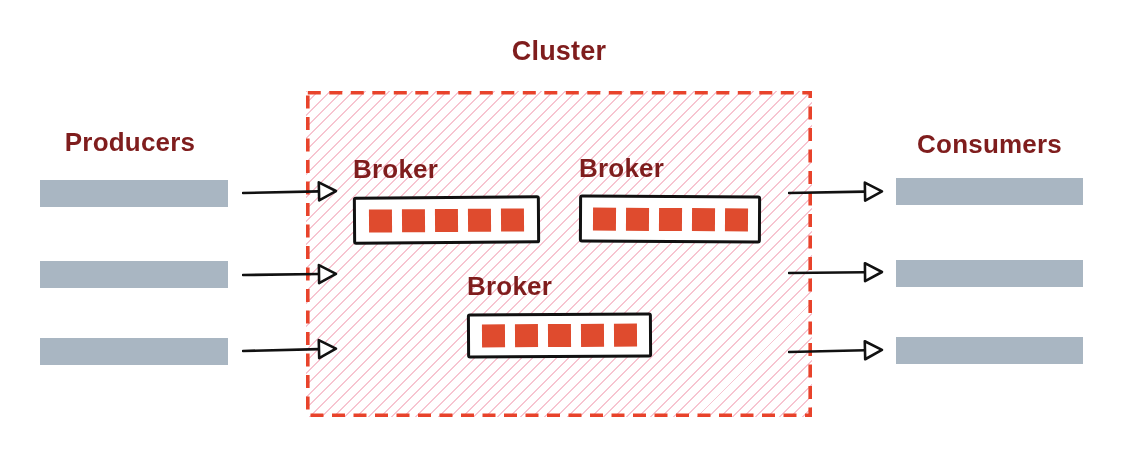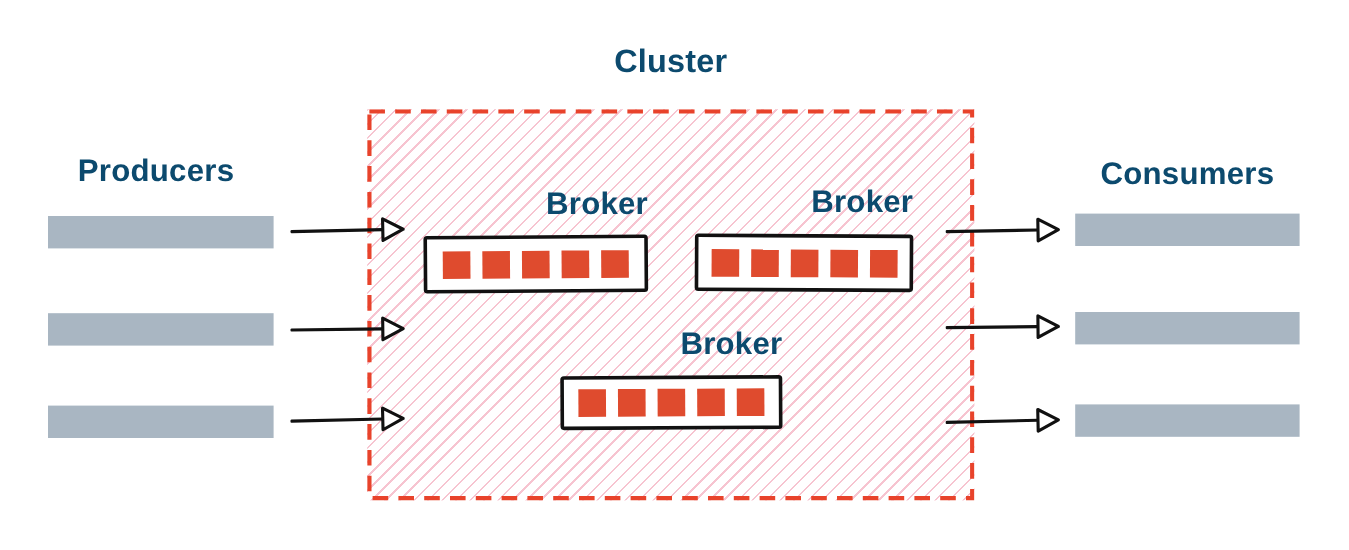--- a/index.html
+++ b/index.html
@@ -10,21 +10,21 @@
     background: #ffffff;
     font-family: "Liberation Sans", sans-serif;
     color: #111111;
     overflow: hidden;
   }
   .label {
     position: absolute;
     font-size: 26px;
     font-weight: 600;
     letter-spacing: 0.2px;
-    color: #0c4a6e;
+    color: #7f1d1d;
     text-align: center;
     white-space: nowrap;
   }
   .cluster-title { left: 306px; top: 36px; width: 506px; font-size: 27px; }
   .producers-label { left: 36px;  top: 127px; width: 188px; }
   .consumers-label { left: 896px; top: 129px; width: 187px; }
 
   .cluster-box {
     position: absolute;
     left: 306px; top: 91px;
@@ -44,21 +44,21 @@
     width: 188px; height: 27px;
     background: #A9B6C2;
   }
   .producer-1 { left: 40px; top: 180px; }
   .producer-2 { left: 40px; top: 261px; }
   .producer-3 { left: 40px; top: 338px; }
   .consumer-1 { left: 896px; top: 178px; width: 187px; }
   .consumer-2 { left: 896px; top: 260px; width: 187px; }
   .consumer-3 { left: 896px; top: 337px; width: 187px; }
 
-  .broker { position: absolute; display: flex; flex-direction: column; align-items: flex-end; }
+  .broker { position: absolute; display: flex; flex-direction: column; align-items: flex-start; }
   .broker-1 { left: 353px; top: 154px; width: 187px; }
   .broker-2 { left: 579px; top: 153px; width: 182px; }
   .broker-3 { left: 467px; top: 271px; width: 185px; }
   .broker-label {
     position: static;
     line-height: 30px;
     margin-bottom: 12px;
   }
   .broker-box {
     box-sizing: border-box;

